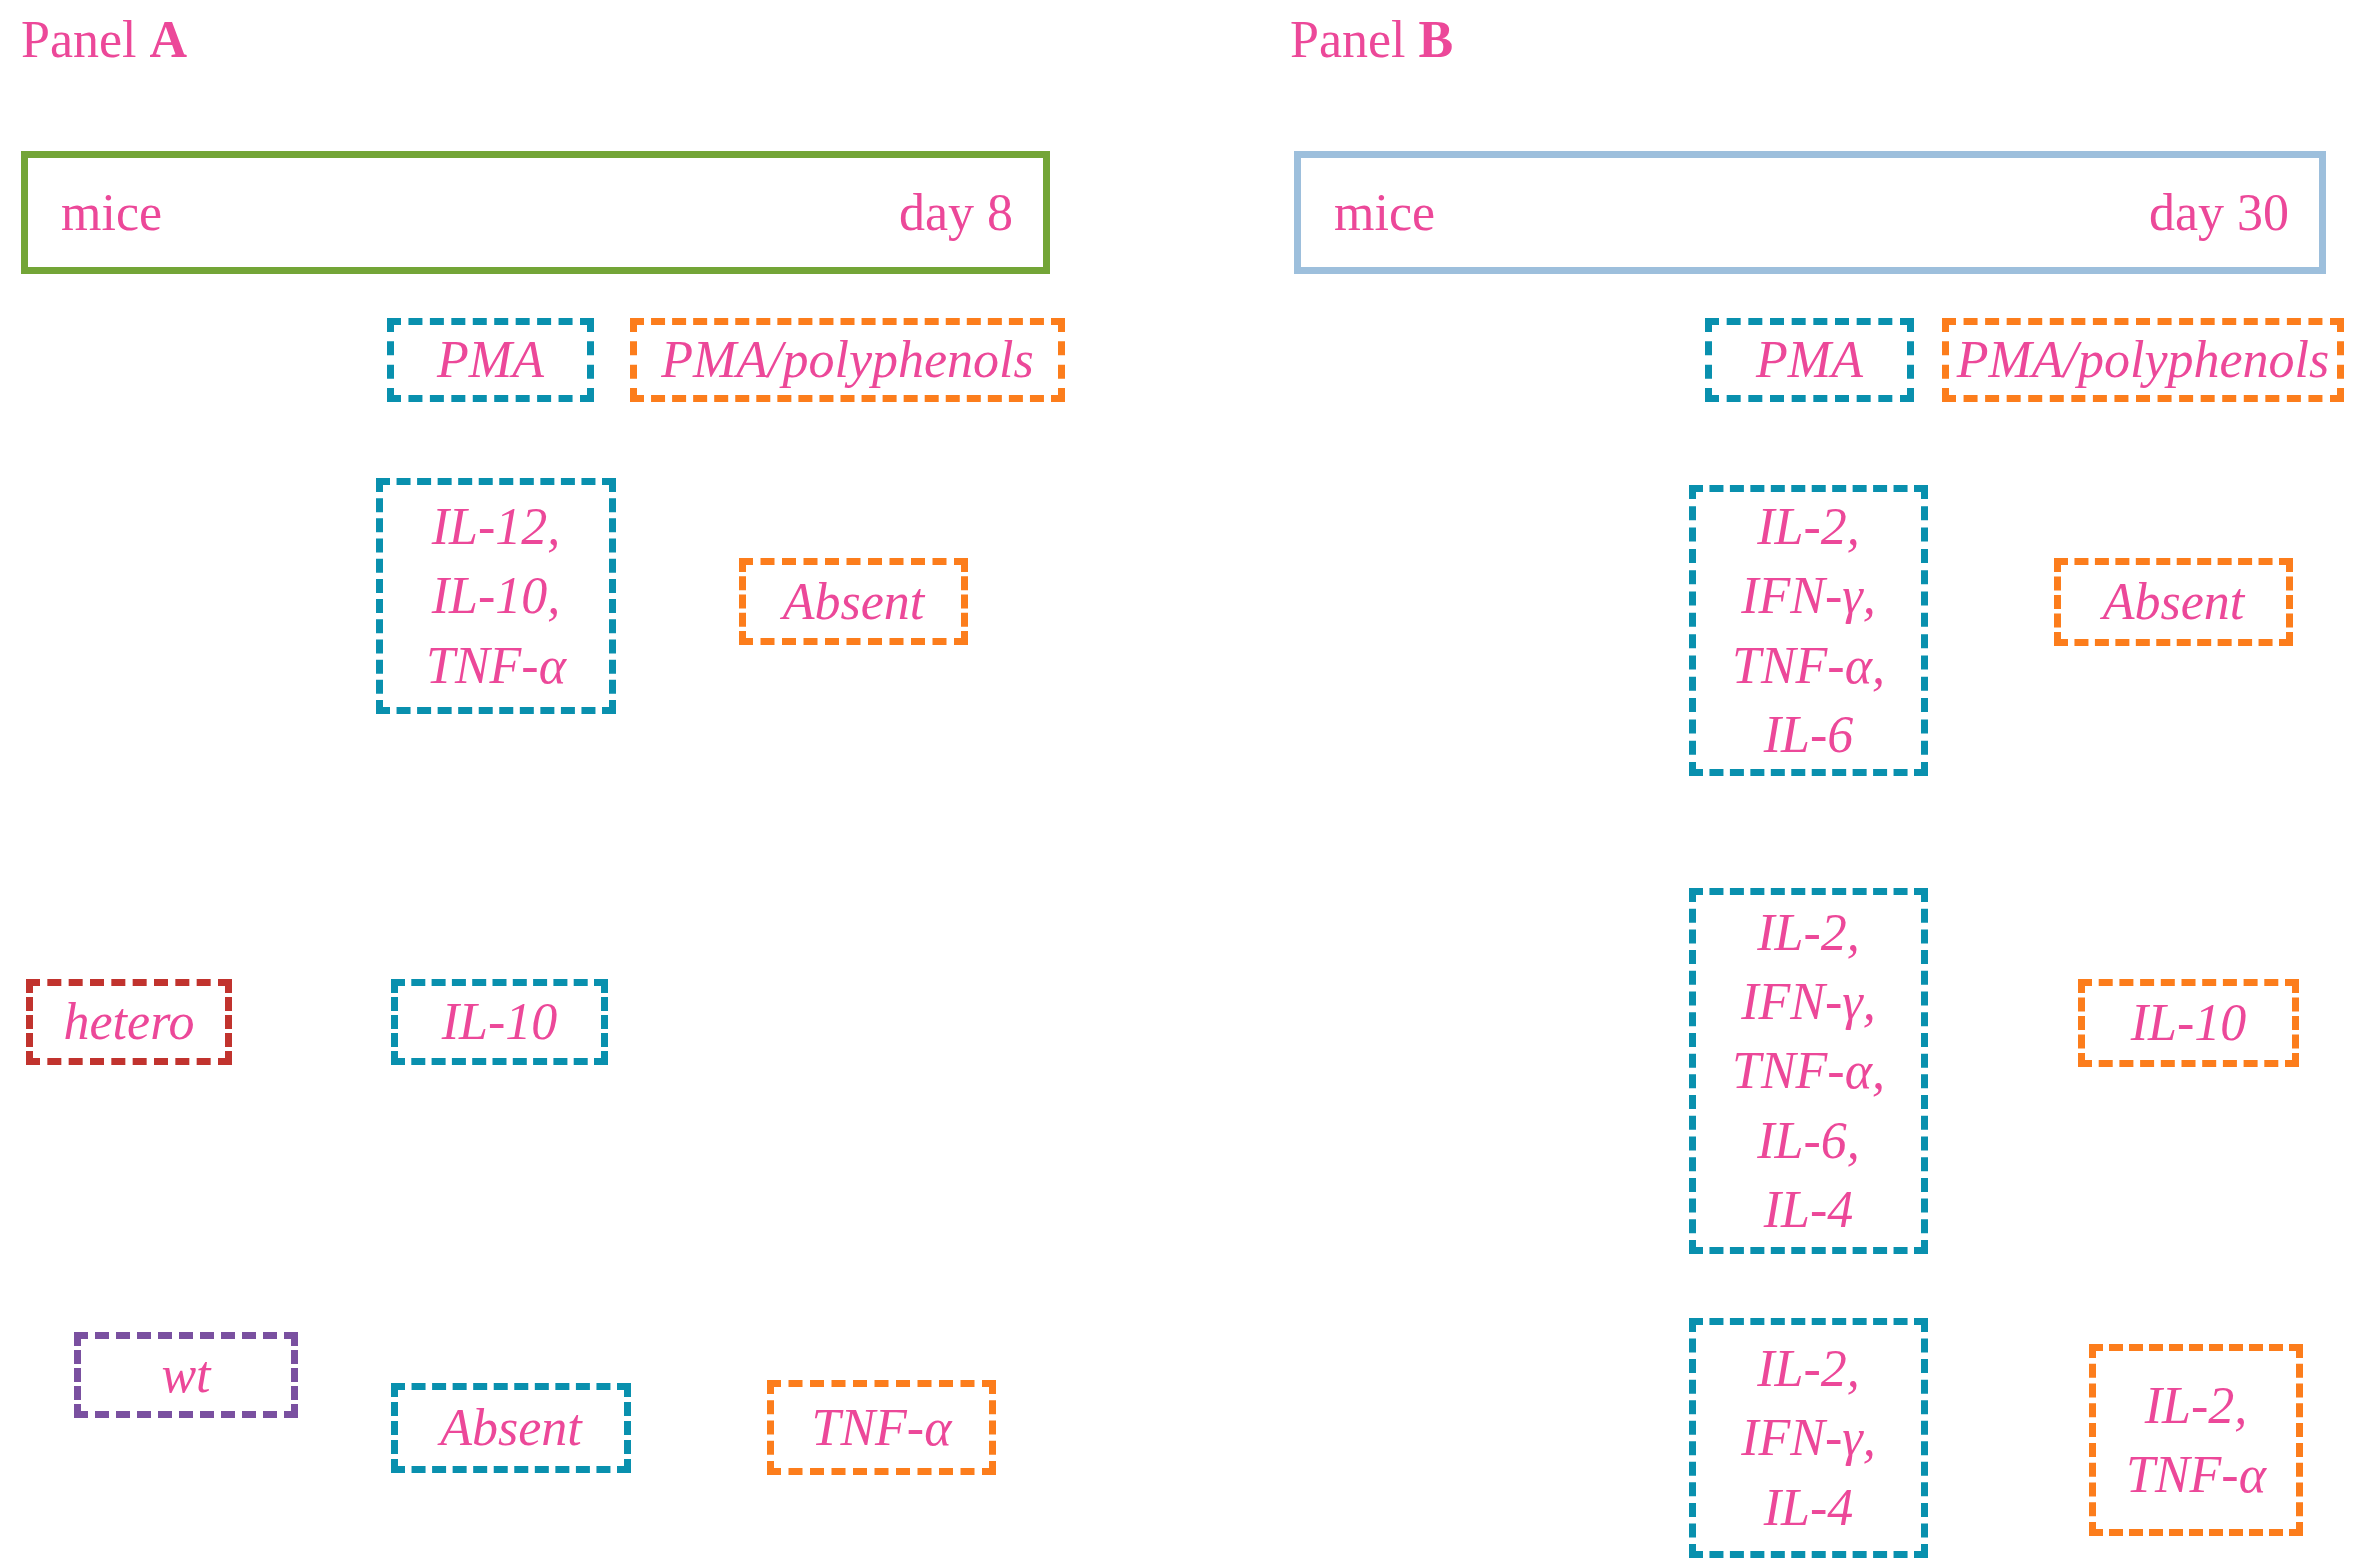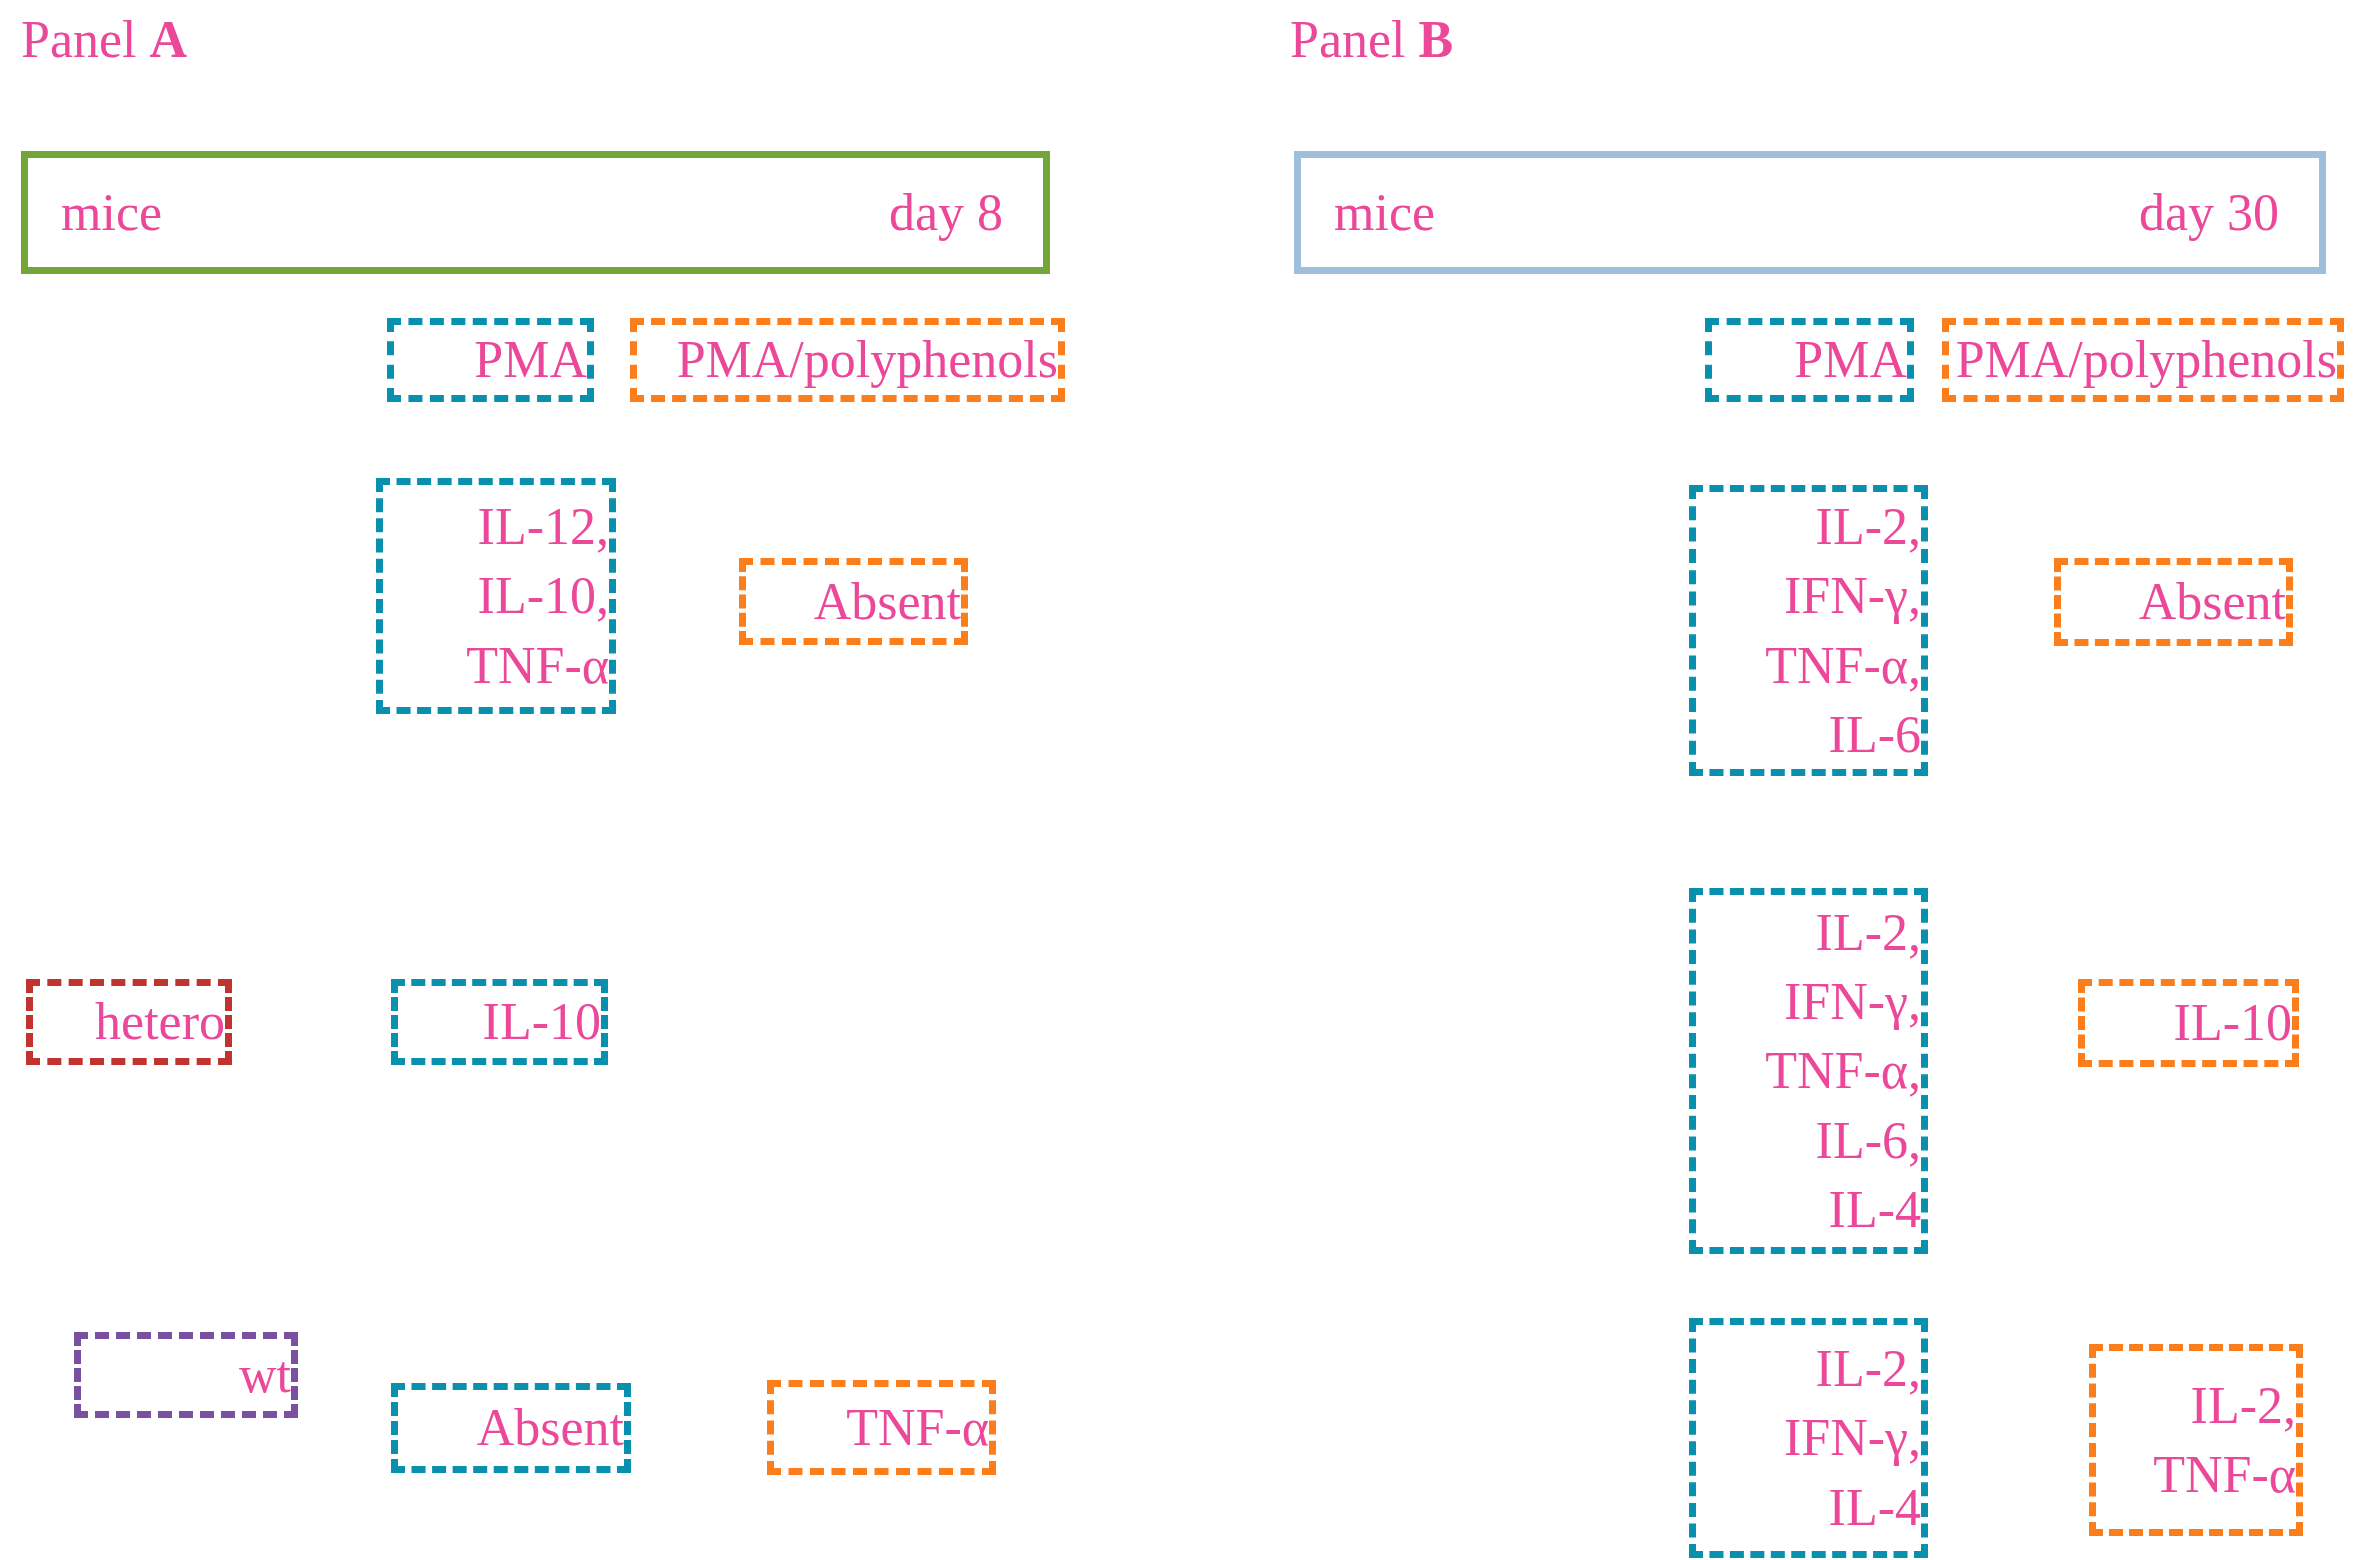--- a/index.html
+++ b/index.html
@@ -18,34 +18,35 @@
   }
   .day-box {
     position: absolute;
     height: 123px;
     border-width: 7px;
     border-style: solid;
     box-sizing: border-box;
     display: flex;
     align-items: center;
     justify-content: space-between;
-    padding: 0 40px 0 33px;
+    padding: 0 30px 0 33px;
   }
   .dashed {
     position: absolute;
     border-width: 7.6px;
     border-style: dashed;
     box-sizing: border-box;
     display: flex;
     flex-direction: column;
-    align-items: flex-end;
+    align-items: center;
     justify-content: center;
     text-align: center;
     line-height: 1.33;
     white-space: nowrap;
+    font-style: italic;
   }
   
   #pa-title   { left: 21px;   top: 9.7px; }
   #pa-day     { left: 21px;   top: 151px;  width: 1029px; }
   #pa-pma     { left: 387px;  top: 318px;  width: 207px;  height: 84px; }
   #pa-poly    { left: 630px;  top: 318px;  width: 435px;  height: 84px; }
   #pa-homo    { left: 26px;   top: 561px;  width: 206px;  height: 86px; }
   #pa-r1-pma  { left: 376px;  top: 478px;  width: 240px;  height: 236px; }
   #pa-r1-poly { left: 739px; top: 558px;  width: 229px;  height: 87px; }
   #pa-hetero  { left: 26px;   top: 979px; width: 206px;  height: 86px; }

